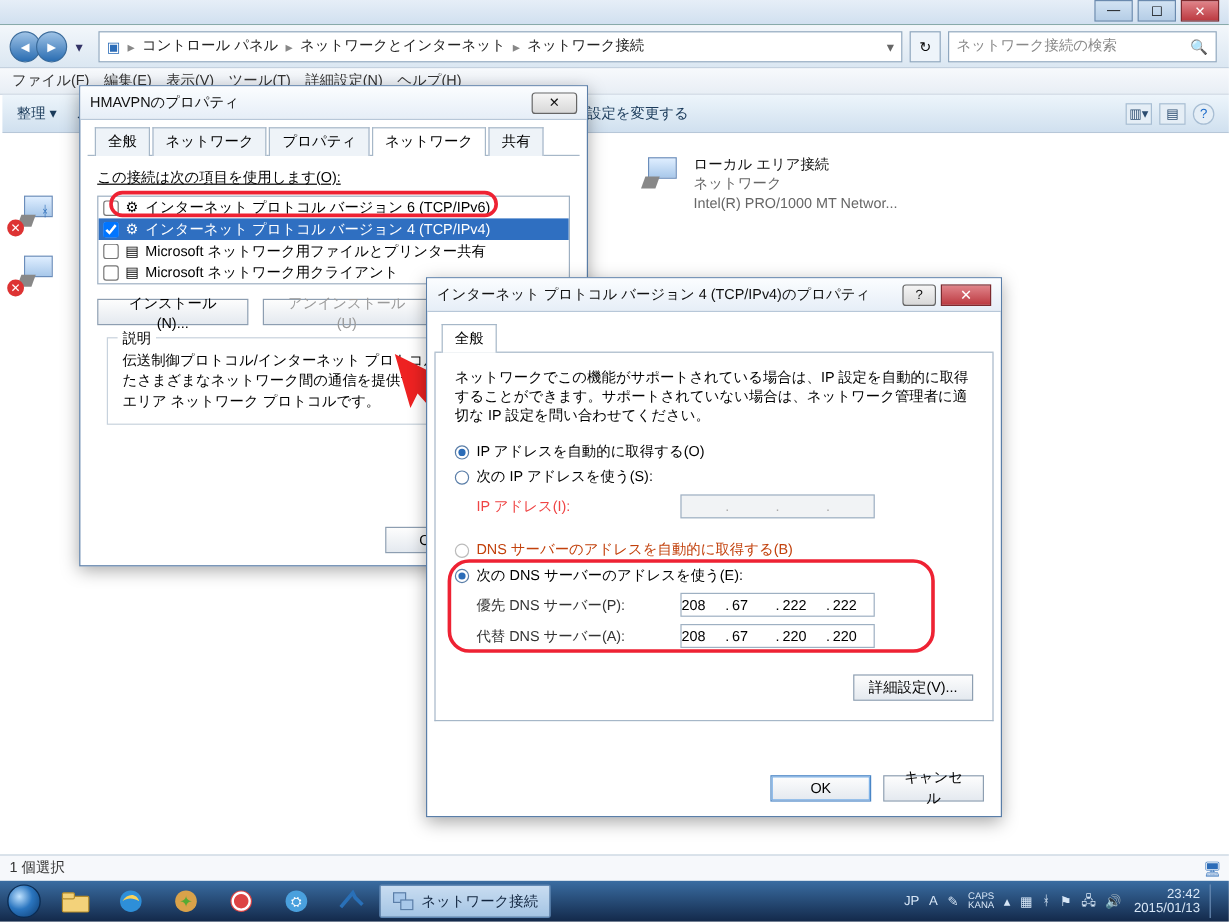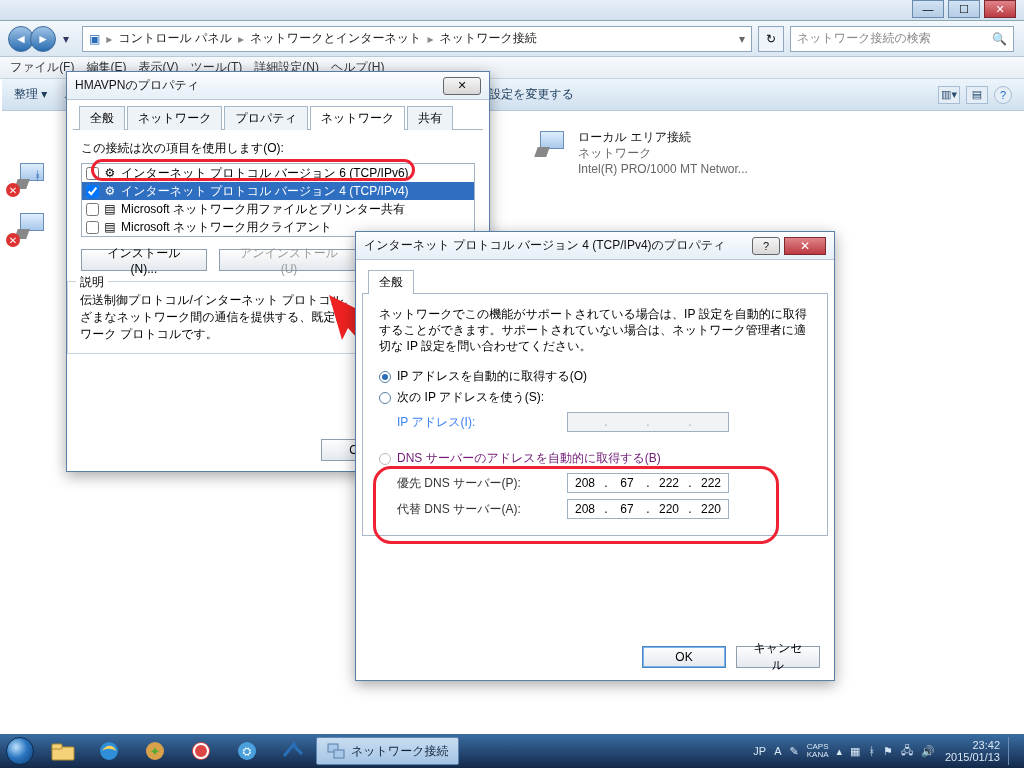--- a/index.html
+++ b/index.html
@@ -50,29 +50,29 @@
 #tray .ti{margin-left:8px}
 #clock{display:flex;flex-direction:column;align-items:flex-end;line-height:12px;margin-left:10px}
 
 .modal{position:absolute;background:#fff;border:1px solid #5a7ea8;box-shadow:0 4px 14px rgba(0,0,0,.35)}
 .modal .cap{height:28px;background:linear-gradient(#fbfdff,#e6eef7);border-bottom:1px solid #b7c7d8;display:flex;align-items:center;padding:0 8px;font-size:12px;color:#111}
 .modal .capbtn{margin-left:auto;width:38px;height:18px;border:1px solid #666;border-radius:3px;display:flex;align-items:center;justify-content:center;font-size:11px;background:linear-gradient(#f5f5f5,#d8d8d8)}
 .modal .redbtn{margin-left:auto;width:42px;height:18px;border:1px solid #7c2a2f;background:linear-gradient(#e0848a,#bc3a41);color:#fff;display:flex;align-items:center;justify-content:center;font-size:12px}
 .tabstrip{display:flex;align-items:flex-end;height:24px;padding-left:6px;border-bottom:1px solid #a6b7c8;margin:6px 6px 0}
 .tab{padding:3px 10px;border:1px solid #a6b7c8;border-bottom:none;background:#eef3f8;margin-right:2px;position:relative;top:1px;font-size:12px}
 .tab.active{background:#fff}
-.groupbox{border:1px solid #c7d2dd;margin:0;padding:10px 12px;font-size:12px;position:relative}
+.groupbox{border:1px solid #c7d2dd;margin:22px;padding:10px 12px;font-size:12px;position:relative}
 .btn{height:22px;padding:0 12px;border:1px solid #8d9eb1;background:linear-gradient(#fdfdfd,#e4e9ef);font-size:12px;display:inline-flex;align-items:center;justify-content:center}
 .btn[disabled]{color:#9a9a9a}
 .radio{display:flex;align-items:center;margin:4px 0}
 .radio .dot{width:12px;height:12px;border:1px solid #5a7ea8;border-radius:7px;margin-right:6px;display:flex;align-items:center;justify-content:center}
 .radio.sel .dot::after{content:"";width:6px;height:6px;border-radius:3px;background:#2b6cb8}
 .ipfield{display:inline-flex;border:1px solid #9eb0c2;height:20px;background:#fff}
 .ipfield.dis{background:#f1f3f5;color:#aaa}
-.ipfield span{width:34px;text-align:center;line-height:18px;font-size:12px}
+.ipfield span{width:34px;text-align:left;line-height:18px;font-size:12px}
 .ipfield .d{width:8px;text-align:center;line-height:18px}
 .hl-red{border:3px solid #e23;border-radius:18px;position:absolute;pointer-events:none}
 #arrow{position:absolute;left:324px;top:290px;width:60px;height:60px;pointer-events:none}
 
 .plist{border:1px solid #9eb0c2;background:#fff;margin:6px 14px;height:74px;overflow:hidden}
 .plist .row{display:flex;align-items:center;height:18px;padding:0 4px;font-size:12px}
 .plist .row input{margin:0 4px 0 0}
 .plist .row .ic{width:14px;height:14px;margin-right:4px;font-size:12px;display:inline-flex;align-items:center;justify-content:center}
 .plist .row.sel{background:#2f6fc1;color:#fff}
 .fieldrow{display:flex;align-items:center;margin:6px 0 0}
@@ -154,35 +154,39 @@
           <div class="plug"></div>
         </div>
       <div class="txt">
         <div class="t1">ローカル エリア接続</div>
         <div class="t2">ネットワーク</div>
         <div class="t3">Intel(R) PRO/1000 MT Networ...</div>
       </div>
     </div>
   </div>
 
+  <div id="statusbar">
+    <span>1 個選択</span>
+    <span style="margin-left:auto;margin-right:6px;color:#2b6cb8">🖥</span>
+  </div>
 </div>
 
 <div class="modal" id="propsModal" style="left:66px;top:71px;width:424px;height:401px">
   <div class="cap">
     <span>HMAVPNのプロパティ</span>
     <div class="capbtn">✕</div>
   </div>
   <div class="tabstrip">
     <div class="tab">全般</div>
     <div class="tab">ネットワーク</div>
     <div class="tab">プロパティ</div>
     <div class="tab active">ネットワーク</div>
     <div class="tab">共有</div>
   </div>
-  <div style="padding:10px 14px 0;">
+  <div style="padding:10px 14px 0;text-decoration:underline;">
     <div>この接続は次の項目を使用します(O):</div>
   </div>
   <div class="plist">
     <div class="row">
         <input type="checkbox" style="">
         <span class="ic">⚙</span>
         <span>インターネット プロトコル バージョン 6 (TCP/IPv6)</span>
       </div>
     <div class="row sel">
         <input type="checkbox" checked="" style="">
@@ -237,37 +241,41 @@
     <div style="margin-top:14px">
       <div class="radio sel">
           <span class="dot"></span>
           <span>IP アドレスを自動的に取得する(O)</span>
         </div>
       <div class="radio">
           <span class="dot"></span>
           <span>次の IP アドレスを使う(S):</span>
         </div>
       <div class="fieldrow" style="margin-left:18px">
-        <span class="lab" style="color:#3b82f6">IP アドレス(I):</span>
+        <span class="lab" style="color:#ef4444">IP アドレス(I):</span>
         <span class="ipfield dis">
             <span></span>
             <span class="d">.</span>
             <span></span>
             <span class="d">.</span>
             <span></span>
             <span class="d">.</span>
             <span></span>
           </span>
       </div>
     </div>
 
     <div style="margin-top:18px;position:relative">
-      <div class="radio" style="color:#701a75">
+      <div class="radio" style="color:#c2410c">
           <span class="dot" style="border-color:#bbb"></span>
           <span>DNS サーバーのアドレスを自動的に取得する(B)</span>
+        </div>
+      <div class="radio sel">
+          <span class="dot"></span>
+          <span>次の DNS サーバーのアドレスを使う(E):</span>
         </div>
       <div class="fieldrow" style="margin-left:18px">
         <span class="lab">優先 DNS サーバー(P):</span>
         <span class="ipfield">
           <span>208</span>
             <span class="d">.</span>
           <span>67</span>
             <span class="d">.</span>
           <span>222</span>
             <span class="d">.</span>
@@ -282,20 +290,23 @@
           <span>67</span>
             <span class="d">.</span>
           <span>220</span>
             <span class="d">.</span>
           <span>220</span>
         </span>
       </div>
       <div class="hl-red" style="left:-6px;top:16px;width:406px;height:78px"></div>
     </div>
 
+    <div style="text-align:right;margin-top:22px">
+      <button class="btn">詳細設定(V)...</button>
+    </div>
   </div>
   <div style="position:absolute;right:14px;bottom:12px;display:flex;gap:10px">
     <button class="btn" style="width:84px;border-color:#4a86c6;box-shadow:0 0 0 1px #7db2e8 inset">OK</button>
     <button class="btn" style="width:84px">キャンセル</button>
   </div>
 </div>
 
 <div id="taskbar">
   <div id="start">
       <div class="orb"></div>

